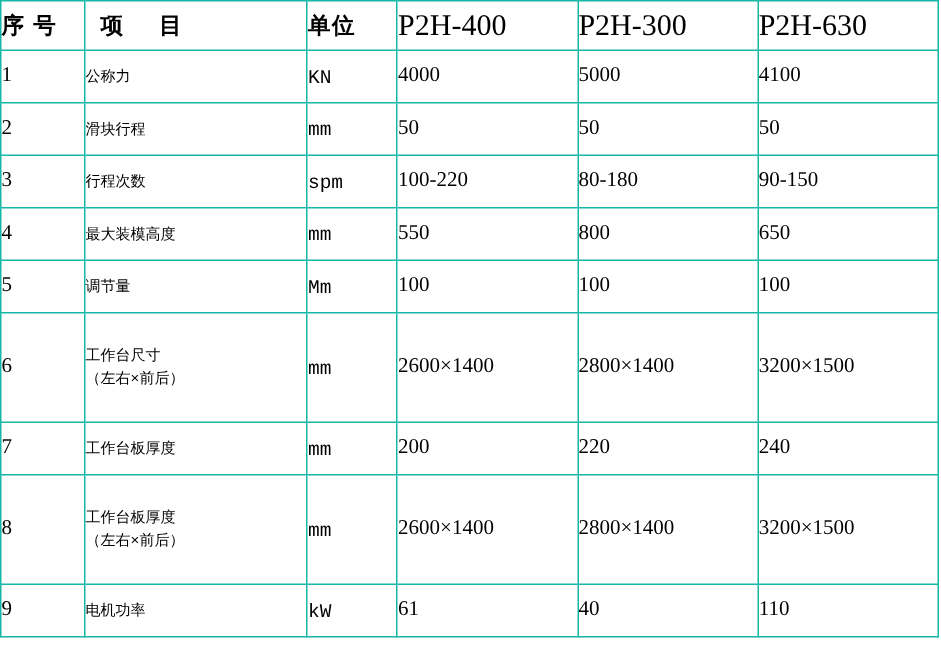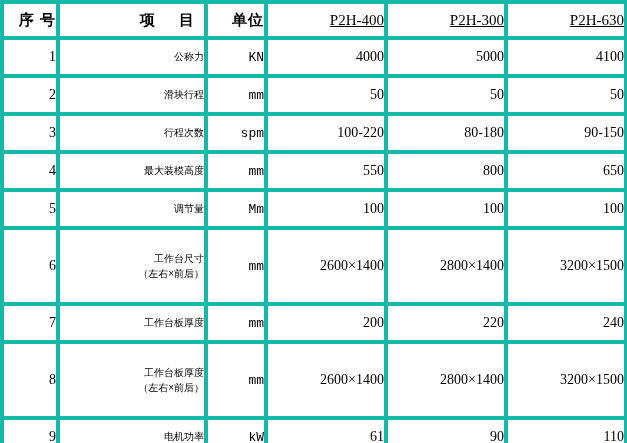--- a/index.html
+++ b/index.html
@@ -12,44 +12,43 @@
     height: 443px;
     font-family: "Liberation Serif", "DejaVu Serif", serif;
     color: #000000;
   }
   .spec-table {
     border-collapse: collapse;
     width: 626px;
     table-layout: fixed;
   }
   .spec-table td, .spec-table th {
-    border: 4px solid #14b8a6;
-    text-align: right;
+    border: 1px solid #14b8a6;
+    text-align: left;
     vertical-align: middle;
     font-weight: normal;
     padding: 0;
   }
   .col-no    { width: 56px; }
   .col-item  { width: 148px; }
   .col-unit  { width: 60px; }
   .col-model { width: 120px; }
 
   .hdr td {
     height: 32px;
     font-size: 15px;
     font-family: "Liberation Sans", "DejaVu Sans", sans-serif;
     font-weight: bold;
     letter-spacing: 1px;
   }
   .hdr .model-head {
     font-family: "Liberation Serif", "DejaVu Serif", serif;
     font-weight: normal;
     letter-spacing: 0;
-    font-size: 15px;
-    text-decoration: underline;
+    font-size: 20px;
   }
   .hdr .item-head {
     letter-spacing: 10px;
     text-indent: 10px;
   }
   tbody td {
     font-size: 14px;
     height: 34px;
   }
   tbody td.cjk {
@@ -167,18 +166,18 @@
       <td>2600×1400</td>
       <td>2800×1400</td>
       <td>3200×1500</td>
     </tr>
 
     <tr>
       <td>9</td>
       <td class="cjk">电机功率</td>
       <td class="unit">kW</td>
       <td>61</td>
-      <td>90</td>
+      <td>40</td>
       <td>110</td>
     </tr>
 
   </tbody>
 </table>
 
 </body></html>

